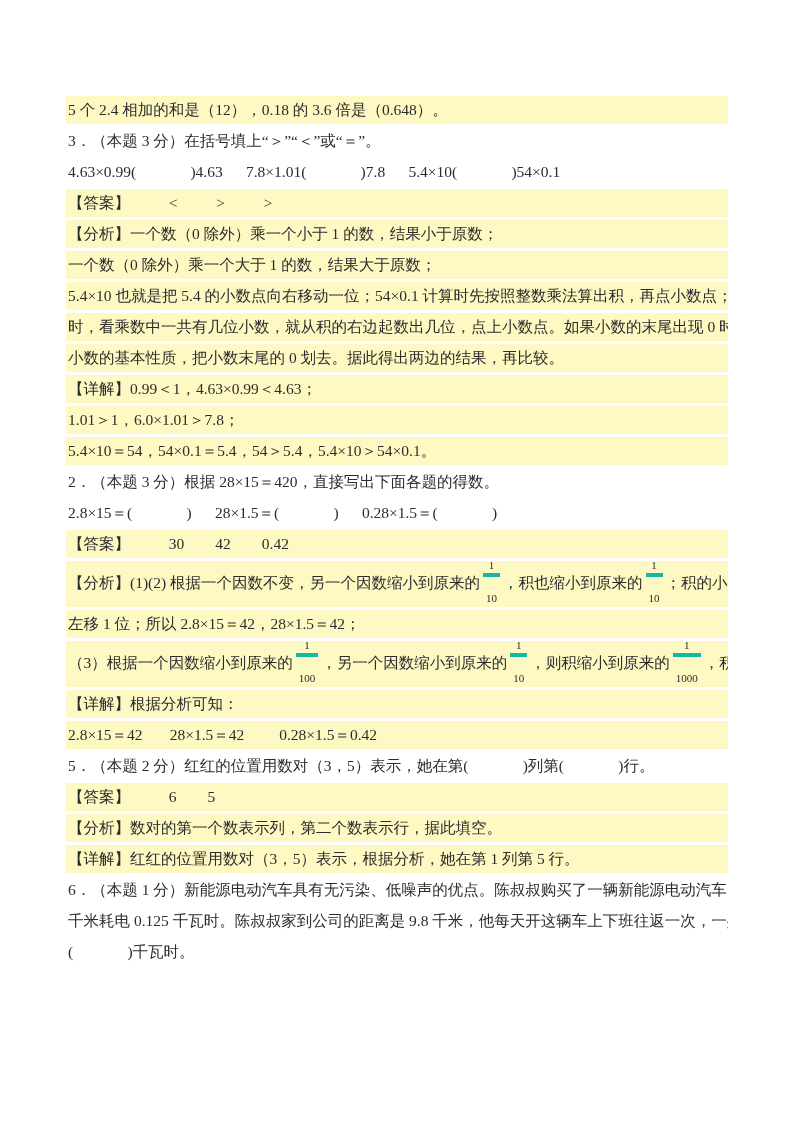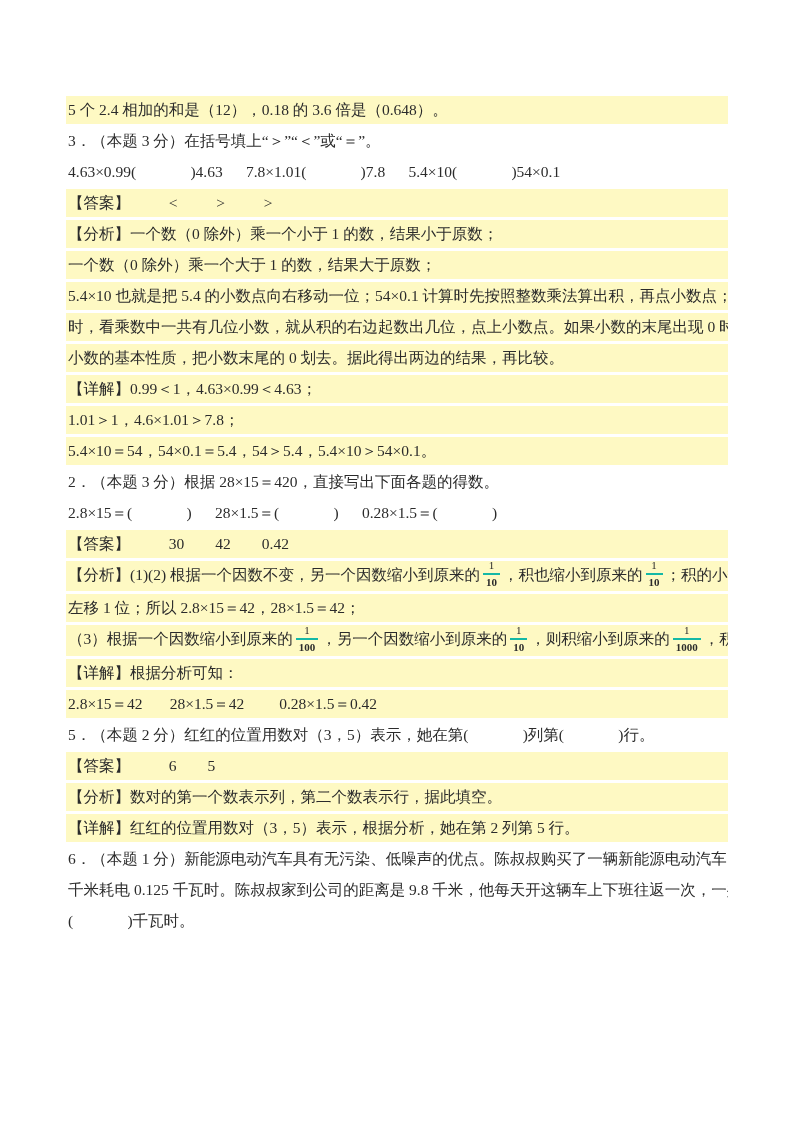--- a/index.html
+++ b/index.html
@@ -25,48 +25,48 @@
     display:inline-block;
     vertical-align:middle;
     text-align:center;
     font-size:11px;
     line-height:1;
     margin:0 3px;
     position:relative;
     top:-2px;
   }
   .frac .num{display:block;padding:1px 3px 2px;}
-  .frac .den{display:block;border-top:2px solid #14b8a6;padding:2px 3px 1px;font-weight:bold;}
+  .frac .den{display:block;border-top:4px solid #14b8a6;padding:16px 3px 1px;}
 </style>
 </head>
 <body>
 
 <div class="page">
   <div class="doc" id="doc">
       <div class="line hl"><span>5 个 2.4 相加的和是（12），0.18 的 3.6 倍是（0.648）。</span></div>
       <div class="line"><span>3．（本题 3 分）在括号填上“＞”“＜”或“＝”。</span></div>
       <div class="line"><span>4.63×0.99(              )4.63      7.8×1.01(              )7.8      5.4×10(              )54×0.1</span></div>
       <div class="line hl"><span>【答案】          &lt;          &gt;          &gt;</span></div>
       <div class="line hl"><span>【分析】一个数（0 除外）乘一个小于 1 的数，结果小于原数；</span></div>
       <div class="line hl"><span>一个数（0 除外）乘一个大于 1 的数，结果大于原数；</span></div>
       <div class="line hl just"><span>5.4×10 也就是把 5.4 的小数点向右移动一位；54×0.1 计算时先按照整数乘法算出积，再点小数点；点小数点</span></div>
       <div class="line hl just"><span>时，看乘数中一共有几位小数，就从积的右边起数出几位，点上小数点。如果小数的末尾出现 0 时，根据</span></div>
       <div class="line hl"><span>小数的基本性质，把小数末尾的 0 划去。据此得出两边的结果，再比较。</span></div>
       <div class="line hl"><span>【详解】0.99＜1，4.63×0.99＜4.63；</span></div>
-      <div class="line hl"><span>1.01＞1，4.6×1.01＞7.8；</span></div>
+      <div class="line hl"><span>1.01＞1，6.0×1.01＞7.8；</span></div>
       <div class="line hl"><span>5.4×10＝54，54×0.1＝5.4，54＞5.4，5.4×10＞54×0.1。</span></div>
       <div class="line"><span>2．（本题 3 分）根据 28×15＝420，直接写出下面各题的得数。</span></div>
       <div class="line"><span>2.8×15＝(              )      28×1.5＝(              )      0.28×1.5＝(              )</span></div>
       <div class="line hl"><span>【答案】          30        42        0.42</span></div>
       <div class="line hl"><span>【分析】(1)(2) 根据一个因数不变，另一个因数缩小到原来的</span><span class="frac"><span class="num">1</span><span class="den">10</span></span><span>，积也缩小到原来的</span><span class="frac"><span class="num">1</span><span class="den">10</span></span><span>；积的小数点向</span></div>
       <div class="line hl"><span>左移 1 位；所以 2.8×15＝42，28×1.5＝42；</span></div>
       <div class="line hl"><span>（3）根据一个因数缩小到原来的</span><span class="frac"><span class="num">1</span><span class="den">100</span></span><span>，另一个因数缩小到原来的</span><span class="frac"><span class="num">1</span><span class="den">10</span></span><span>，则积缩小到原来的</span><span class="frac"><span class="num">1</span><span class="den">1000</span></span><span>，积的小数</span></div>
       <div class="line hl"><span>【详解】根据分析可知：</span></div>
       <div class="line hl"><span>2.8×15＝42       28×1.5＝42         0.28×1.5＝0.42</span></div>
       <div class="line"><span>5．（本题 2 分）红红的位置用数对（3，5）表示，她在第(              )列第(              )行。</span></div>
       <div class="line hl"><span>【答案】          6        5</span></div>
       <div class="line hl"><span>【分析】数对的第一个数表示列，第二个数表示行，据此填空。</span></div>
-      <div class="line hl"><span>【详解】红红的位置用数对（3，5）表示，根据分析，她在第 2 列第 5 行。</span></div>
+      <div class="line hl"><span>【详解】红红的位置用数对（3，5）表示，根据分析，她在第 1 列第 5 行。</span></div>
       <div class="line just"><span>6．（本题 1 分）新能源电动汽车具有无污染、低噪声的优点。陈叔叔购买了一辆新能源电动汽车，该车每</span></div>
       <div class="line just"><span>千米耗电 0.125 千瓦时。陈叔叔家到公司的距离是 9.8 千米，他每天开这辆车上下班往返一次，一共耗电</span></div>
       <div class="line"><span>(              )千瓦时。</span></div>
     </div>
 </div>
 
 </body></html>

